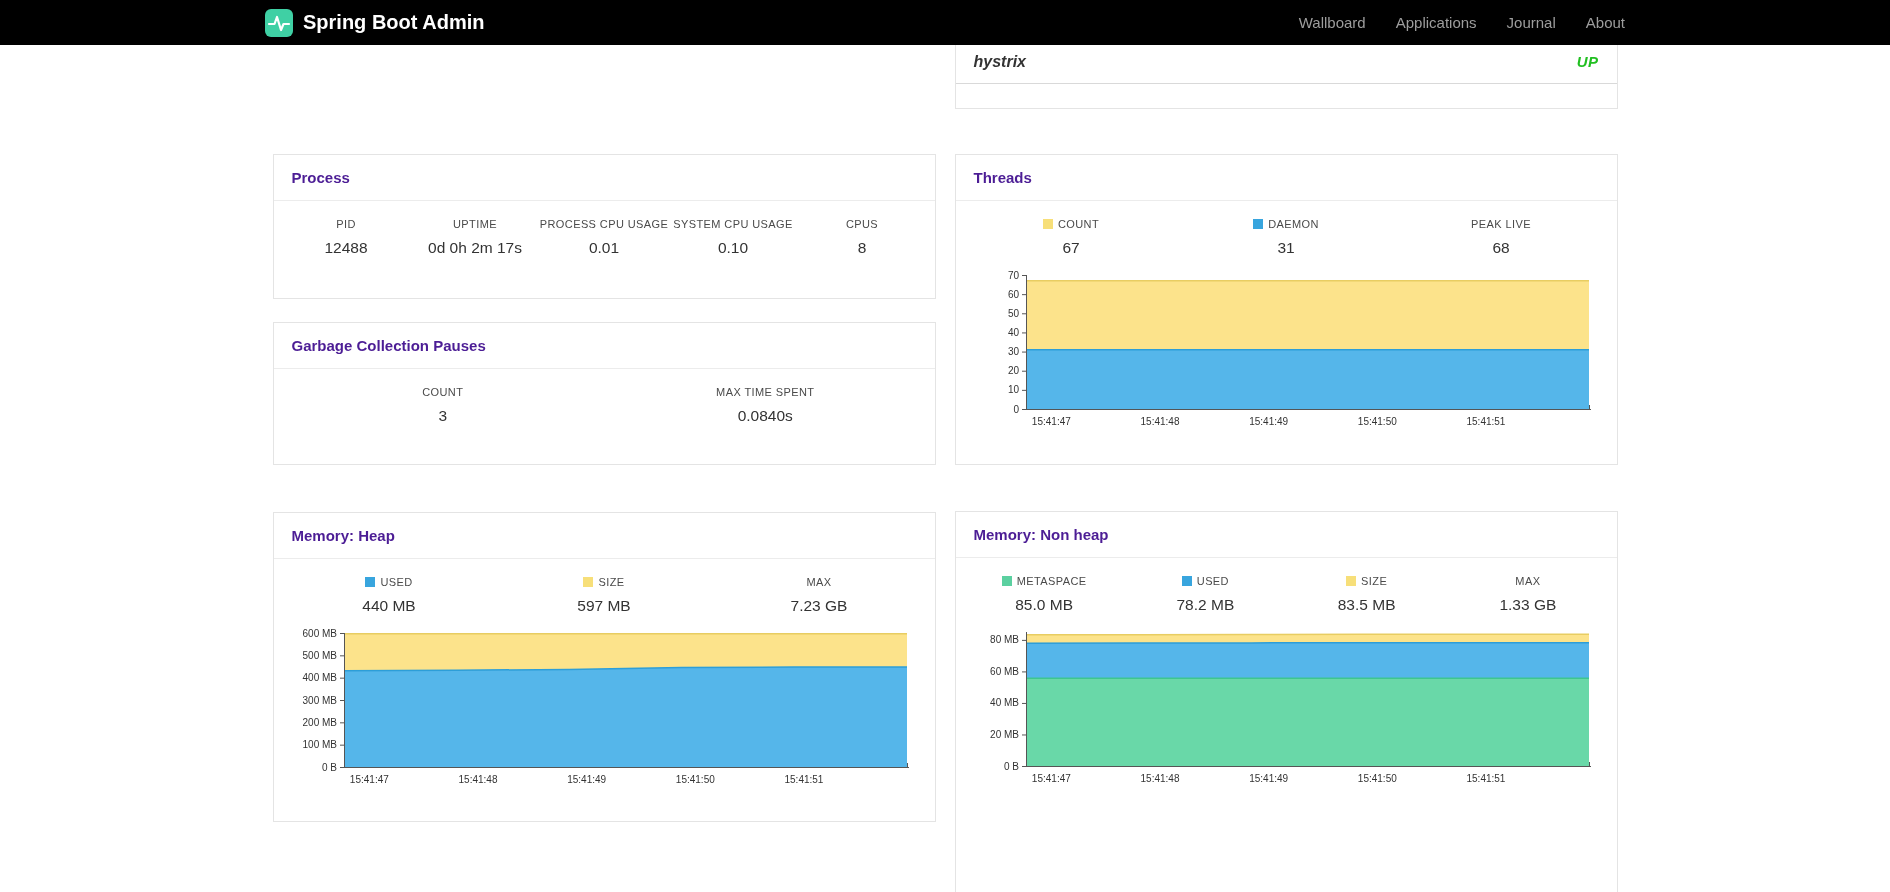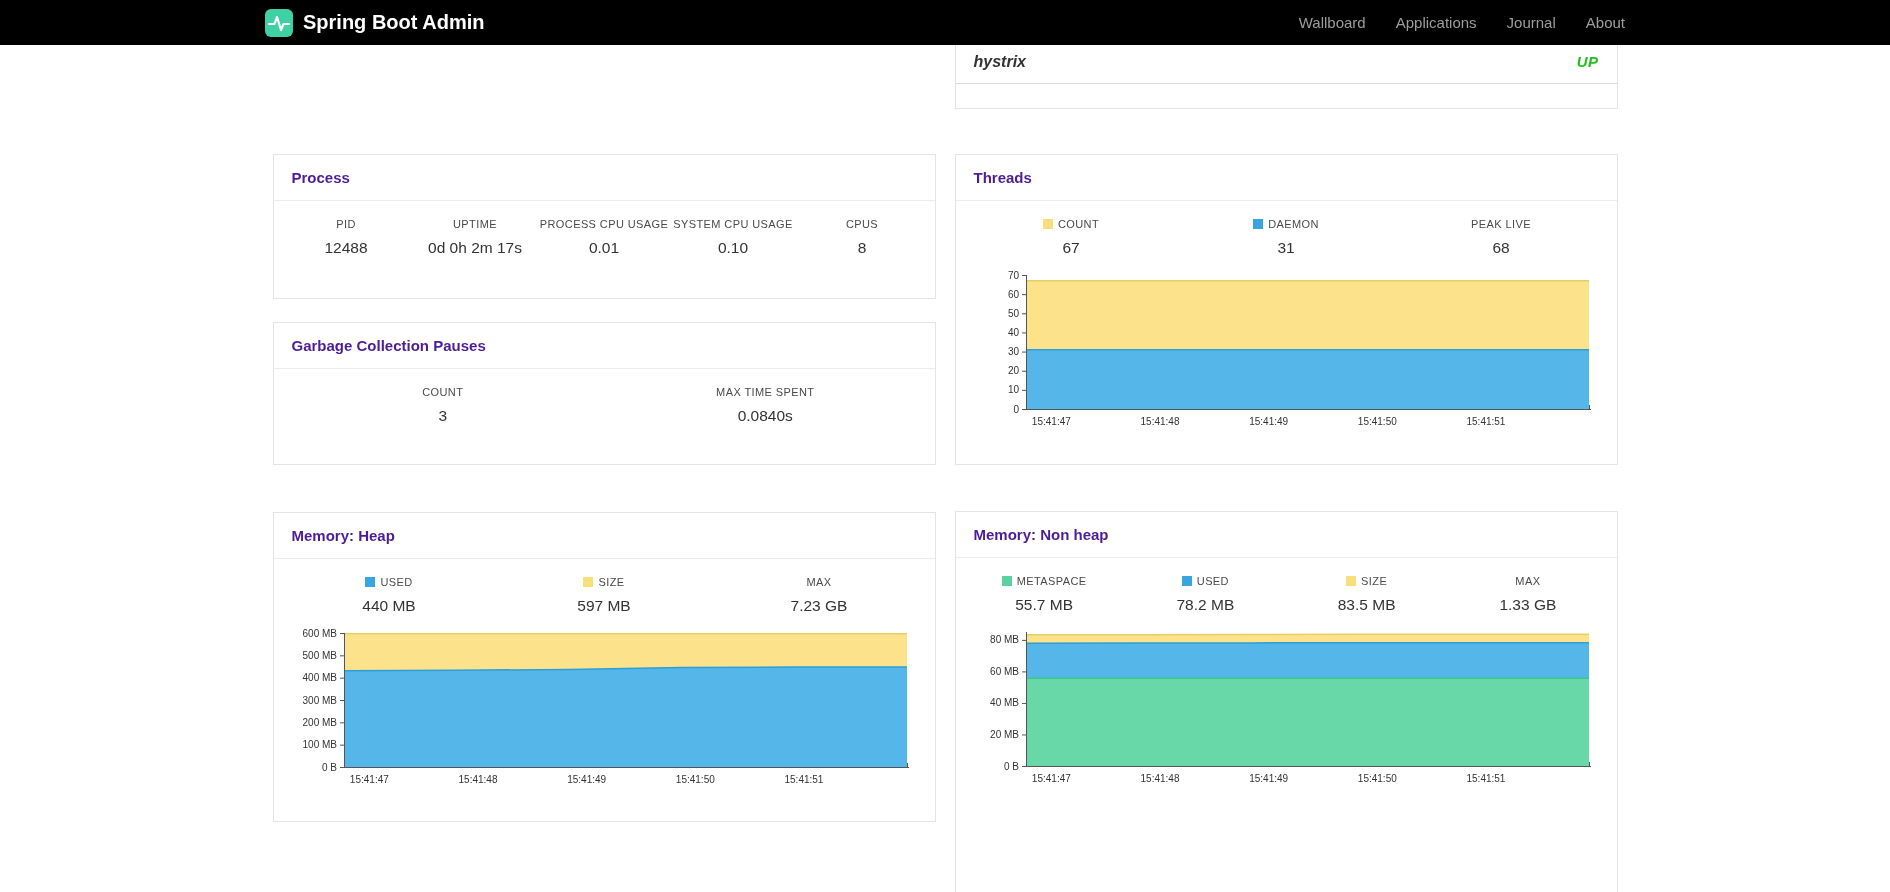--- a/index.html
+++ b/index.html
@@ -319,21 +319,21 @@
       </div>
 
       <div class="card nonheap">
         <div class="card-header">Memory: Non heap</div>
         <div class="legend">
           <div class="legend-item">
             <div class="legend-label">
                 <span class="swatch" style="background: rgb(91, 208, 160);"></span>
                 <span>METASPACE</span>
               </div>
-            <div class="legend-value">55.7 MB</div>
+            <div class="legend-value">85.0 MB</div>
           </div>
           <div class="legend-item">
             <div class="legend-label">
                 <span class="swatch" style="background: rgb(56, 165, 222);"></span>
                 <span>USED</span>
               </div>
             <div class="legend-value">78.2 MB</div>
           </div>
           <div class="legend-item">
             <div class="legend-label">

